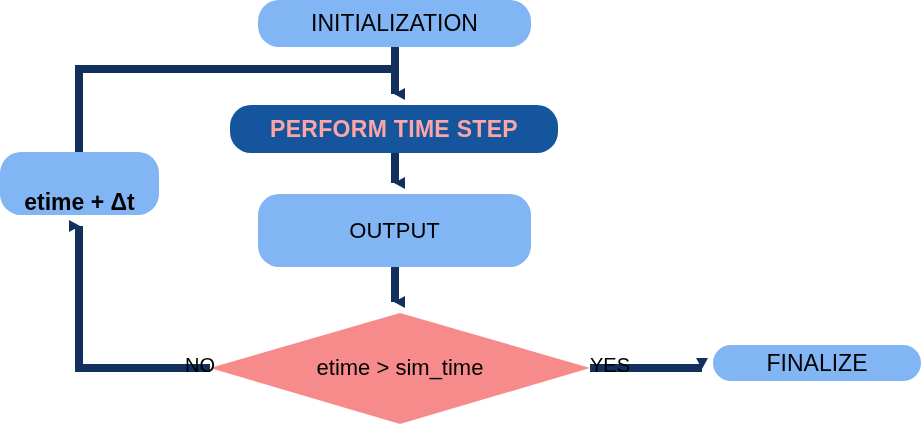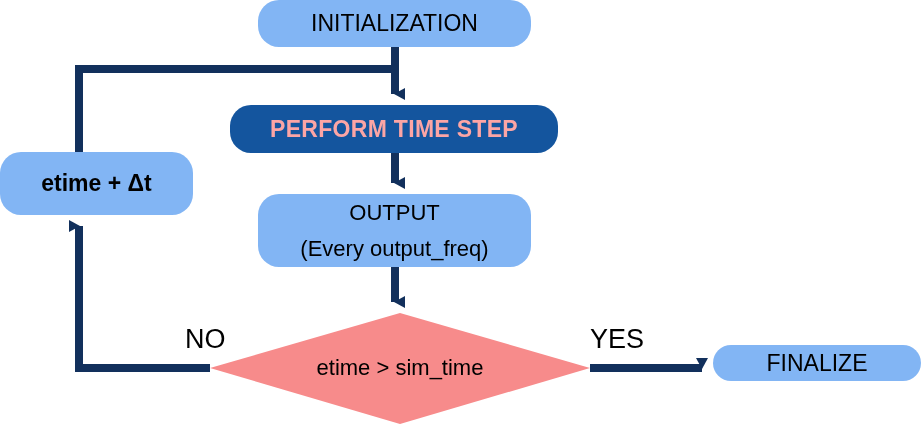--- a/index.html
+++ b/index.html
@@ -68,23 +68,24 @@
     height: 73px;
     font-size: 22px;
     flex-direction: column;
     justify-content: center;
     gap: 8px;
   }
   #node-output .line2 { margin-top: 2px; }
   #node-etime {
     left: 0px;
     top: 152px;
-    width: 193px;
+    width: 159px;
     height: 63px;
     font-size: 23px;
+    align-items: flex-end;
   }
   #node-finalize {
     left: 713px;
     top: 345px;
     width: 208px;
     height: 36px;
     font-size: 23px;
   }
   .diamond-text {
     position: absolute;
@@ -94,22 +95,23 @@
     height: 36px;
     display: flex;
     align-items: center;
     justify-content: center;
     font-size: 22px;
     color: #000000;
     pointer-events: none;
   }
   .edge-label {
     position: absolute;
-    font-size: 27px;
+    font-size: 20px;
     color: #000000;
+    margin-top: 30px;
   }
   #label-no {
     left: 185px;
     top: 324px;
   }
   #label-yes {
     left: 590px;
     top: 324px;
   }
 </style>
@@ -156,21 +158,20 @@
   <div class="node node-proc" id="node-initialization">
     <span>INITIALIZATION</span>
   </div>
 
   <div class="node node-emph" id="node-perform-time-step">
     <span>PERFORM TIME STEP</span>
   </div>
 
   <div class="node node-proc" id="node-output">
     <span class="line1">OUTPUT</span>
-    <span class="line2">(Every output_freq)</span>
   </div>
 
   <div class="node node-proc node-bold" id="node-etime">
     <span>etime + Δt</span>
   </div>
 
   <div class="diamond-text">
     <span>etime &gt; sim_time</span>
   </div>
 

